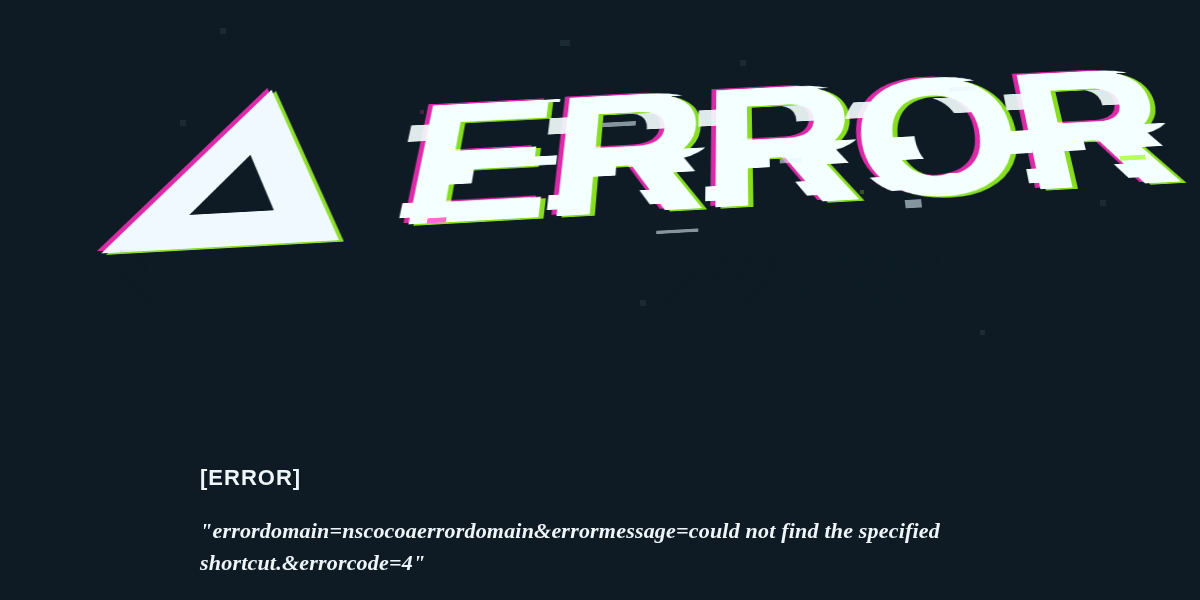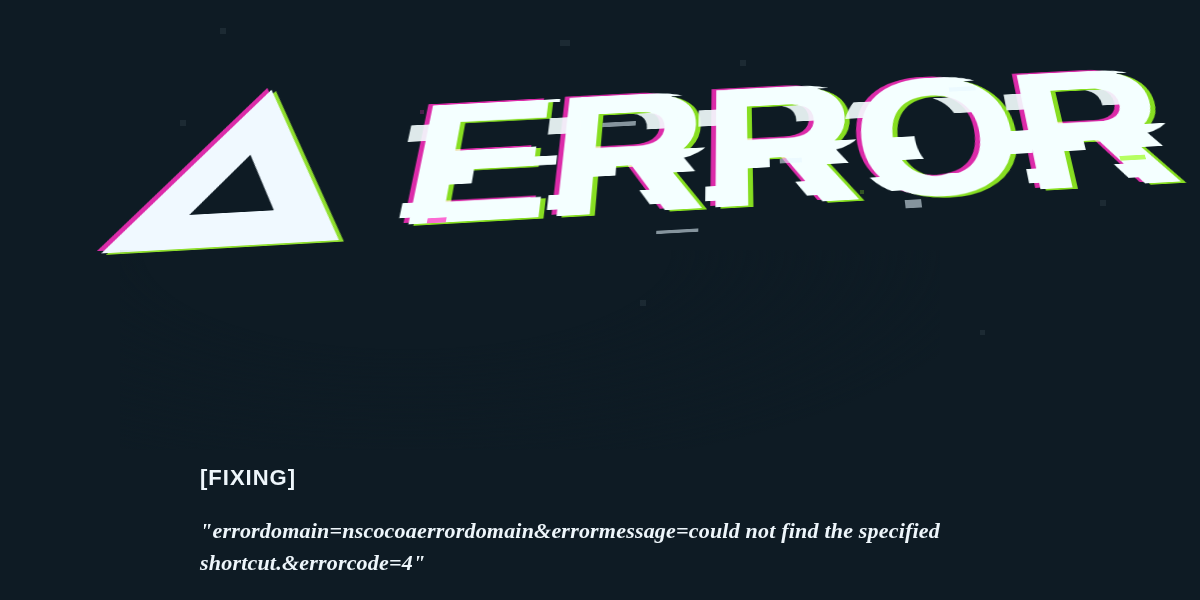--- a/index.html
+++ b/index.html
@@ -220,17 +220,17 @@
         <span class="b4"></span>
           <span class="b5"></span>
           <span class="b6"></span>
           <span class="b7"></span>
       </div>
     </div>
     <div class="fall"></div>
   </div>
 
   <div class="caption">
-    <div class="tag">[FIXING]</div>
+    <div class="tag">[ERROR]</div>
     <div class="msg">"errordomain=nscocoaerrordomain&amp;errormessage=could not find the specified shortcut.&amp;errorcode=4"</div>
   </div>
 
 </div>
 
 </body></html>

